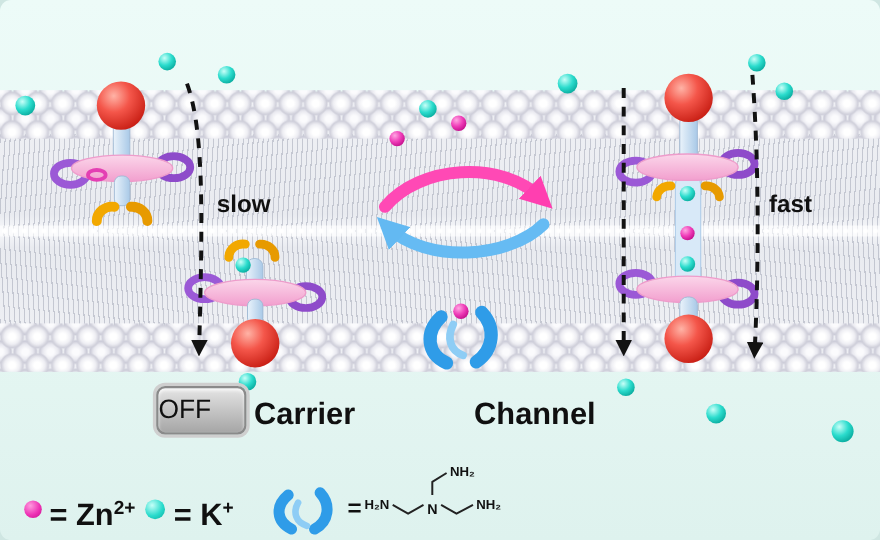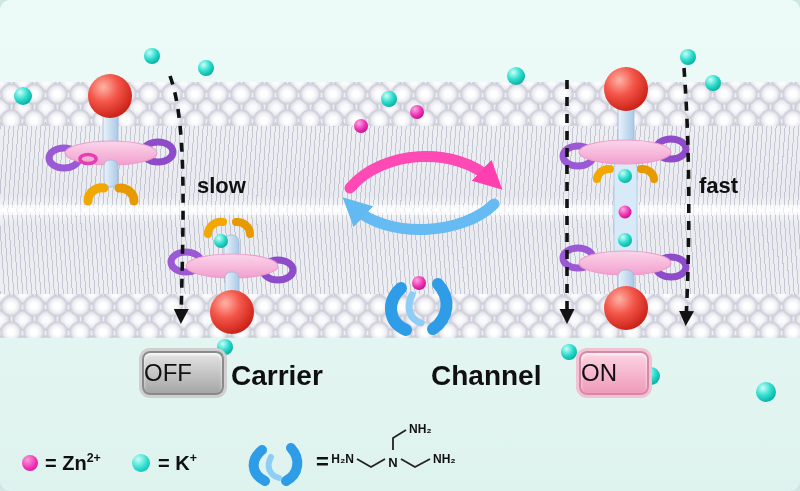--- a/index.html
+++ b/index.html
@@ -38,21 +38,21 @@
   .badge.off{left:142px;width:78px;background:linear-gradient(180deg,#e4e4e4,#a6a6a6);
              border:2px solid #8a8a8a;box-shadow:0 0 0 3px #cfcfcf,inset 0 2px 3px rgba(255,255,255,.8);}
   .badge.on{left:579px;width:66px;background:linear-gradient(180deg,#fcd4e2,#ef9bba);
             border:2px solid #d887a5;box-shadow:0 0 0 3px #f2c2d4,inset 0 2px 3px rgba(255,255,255,.8);}
   
   .ldot{position:absolute;border-radius:50%;}
   .ldot.zn{left:22px;top:455px;width:16px;height:16px;
            background:radial-gradient(circle at 35% 30%,#ff9ade,#ee32b5 55%,#c30e8b);}
   .ldot.k{left:132px;top:454px;width:18px;height:18px;
           background:radial-gradient(circle at 35% 30%,#c5fff8,#29dbcc 55%,#09ab9e);}
-  .ltxt{position:absolute;top:451px;font-size:20px;font-weight:700;color:#101010;white-space:nowrap;}
+  .ltxt{position:absolute;top:451px;font-size:28px;font-weight:700;color:#101010;white-space:nowrap;}
   .ltxt sup{font-size:0.62em;}
   .ltxt.zn{left:45px;}
   .ltxt.k{left:158px;}
   .ltxt.eq{left:316px;top:449px;font-size:22px;}
 </style>
 </head>
 <body>
 
 <div id="scene">
 
@@ -191,23 +191,20 @@
       <text x="354" y="463" text-anchor="end" stroke="none" fill="#111111" font-size="12" font-weight="600">H₂N</text>
       <text x="433" y="463" text-anchor="start" stroke="none" fill="#111111" font-size="12" font-weight="600">NH₂</text>
     </g>
   </svg>
 
   <div class="txt slow">slow</div>
   <div class="txt fast">fast</div>
   <div class="badge off">
     <span>OFF</span>
   </div>
-  <div class="badge on">
-    <span>ON</span>
-  </div>
   <div class="txt carrier">Carrier</div>
   <div class="txt channel">Channel</div>
 
   <span class="ldot zn"></span>
   <span class="ltxt zn"><span>=</span> <span>Zn</span><sup>2+</sup></span>
   <span class="ldot k"></span>
   <span class="ltxt k"><span>=</span> <span>K</span><sup>+</sup></span>
   <span class="ltxt eq">=</span>
 
 </div>

